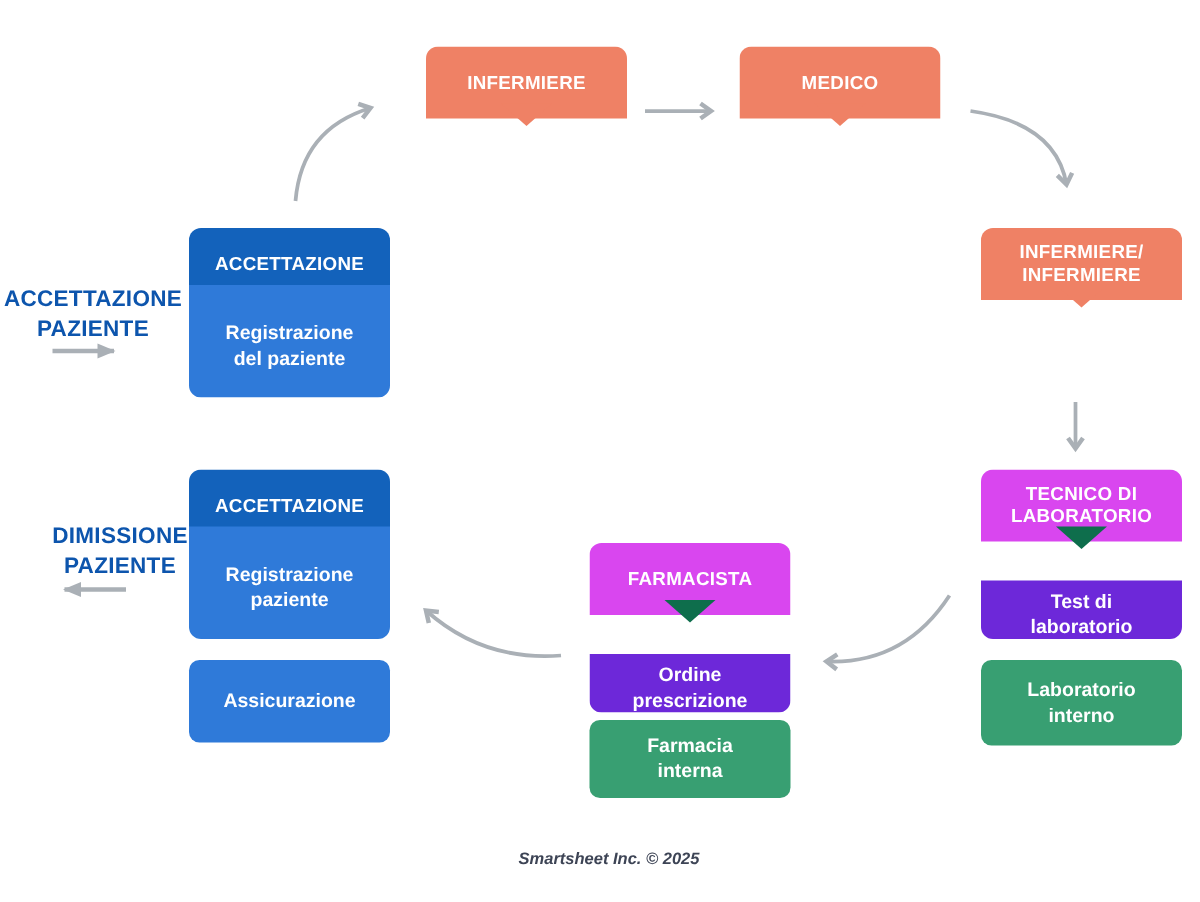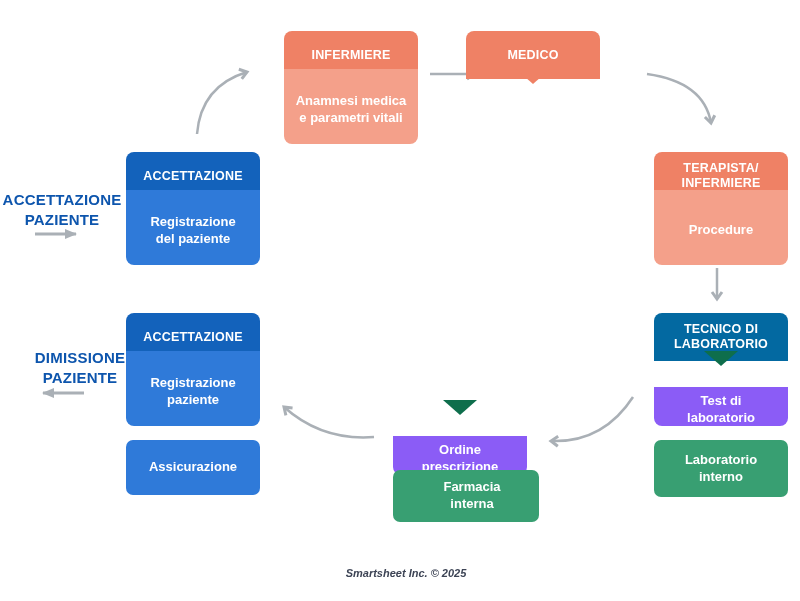--- a/index.html
+++ b/index.html
@@ -43,23 +43,23 @@
   }
 
   
   .blue   .node-header{background:#1362bb;}
   .blue   .chevron{border-top-color:#1362bb;}
   .blue   .node-body{background:#2f7ad9;}
   .sub-blue{background:#2f7ad9;}
   .salmon .node-header{background:#ef8165;}
   .salmon .chevron{border-top-color:#ef8165;}
   .salmon .node-body{background:#f4a08a;}
-  .green  .node-header{background:#0369a1;}
+  .green  .node-header{background:#d946ef;}
   .green  .chevron{border-top-color:#0e6e4c;}
-  .green  .node-body{background:#8b5cf6;margin-top:36px;}
+  .green  .node-body{background:#6d28d9;margin-top:36px;}
   .sub-green{background:#389f72;}
 
   
   .side-label{
     position:absolute;width:120px;text-align:center;
     color:#0d55ad;font-weight:bold;font-size:15px;line-height:1.35;
     white-space:pre-line;letter-spacing:.2px;
   }
 
   
@@ -100,52 +100,50 @@
   <div class="node blue" style="left:126px;top:152px;">
     <div class="node-header">ACCETTAZIONE</div>
     <div class="chevron"></div>
     <div class="node-body">Registrazione
 del paziente</div>
   </div>
 
   <div class="node salmon" style="left:284px;top:31px;">
     <div class="node-header">INFERMIERE</div>
     <div class="chevron"></div>
-    <div class="node-body">Anamnesi medica
-e parametri vitali</div>
   </div>
 
-  <div class="node salmon" style="left:466px;top:31px;">
+  <div class="node salmon" style="left:493px;top:31px;">
     <div class="node-header">MEDICO</div>
     <div class="chevron"></div>
   </div>
 
   <div class="node salmon" style="left:654px;top:152px;">
-    <div class="node-header">TERAPISTA/
+    <div class="node-header">INFERMIERE/
 INFERMIERE</div>
     <div class="chevron"></div>
-    <div class="node-body">Procedure</div>
   </div>
 
   <div class="node green" style="left:654px;top:313px;">
     <div class="node-header">TECNICO DI
 LABORATORIO</div>
     <div class="chevron"></div>
     <div class="node-body">Test di
 laboratorio</div>
   </div>
   <div class="subnode sub-green" style="left:654px;top:440px;height:57px;">Laboratorio
 interno</div>
 
   <div class="node green" style="left:393px;top:362px;">
+    <div class="node-header">FARMACISTA</div>
     <div class="chevron"></div>
     <div class="node-body">Ordine
 prescrizione</div>
   </div>
-  <div class="subnode sub-green" style="left:393px;top:470px;height:52px;padding-left:12px;">Farmacia
+  <div class="subnode sub-green" style="left:393px;top:480px;height:52px;">Farmacia
 interna</div>
 
   <div class="node blue" style="left:126px;top:313px;">
     <div class="node-header">ACCETTAZIONE</div>
     <div class="chevron"></div>
     <div class="node-body">Registrazione
 paziente</div>
   </div>
   <div class="subnode sub-blue" style="left:126px;top:440px;height:55px;">Assicurazione</div>
 

